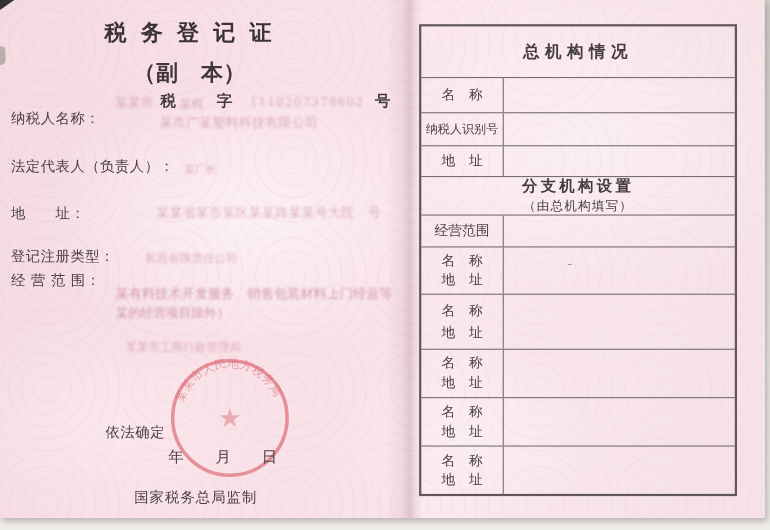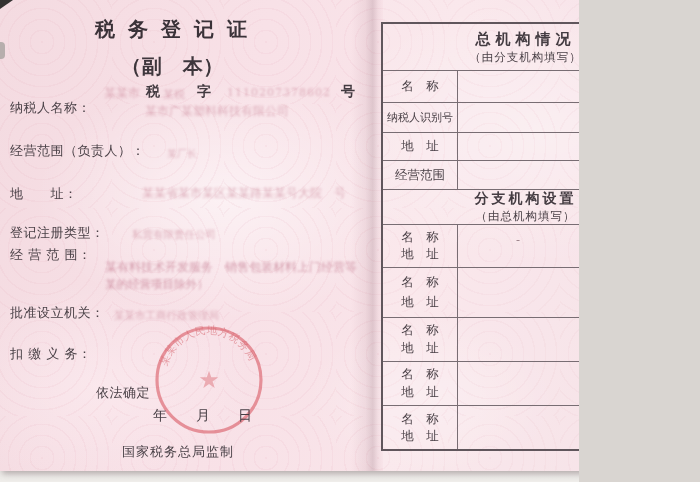--- a/index.html
+++ b/index.html
@@ -1,17 +1,17 @@
 <!DOCTYPE html>
 <html><head>
 <meta charset="utf-8">
 <style>
   html,body{margin:0;padding:0;}
   body{font-family:"DejaVu Serif","Liberation Serif",serif;background:#d9d5d1;}
-  #stage{position:relative;width:579px;height:482px;overflow:hidden;
+  #stage{position:relative;width:700px;height:482px;overflow:hidden;
          background:linear-gradient(to bottom,#d3cfcb,#e9e6e3 60%,#efedea);}
   .paper{position:absolute;left:0;top:0;width:695px;height:471px;
     background:
       radial-gradient(ellipse 260px 170px at 32% 42%, rgba(255,255,255,.55), rgba(255,255,255,0) 72%),
       radial-gradient(ellipse 300px 190px at 78% 28%, rgba(255,255,255,.35), rgba(255,255,255,0) 70%),
       radial-gradient(ellipse 220px 150px at 14% 82%, rgba(255,242,246,.45), rgba(255,255,255,0) 70%),
       radial-gradient(ellipse 180px 120px at 62% 85%, rgba(255,255,255,.28), rgba(255,255,255,0) 70%),
       linear-gradient(100deg,#f4dbe1,#f8e1e7 35%,#f9e4e9 60%,#f4dce2);
     box-shadow:2px 3px 6px rgba(110,95,100,.45);}
   .watermark{position:absolute;left:0;top:0;width:695px;height:471px;pointer-events:none;
@@ -69,37 +69,35 @@
   <span class="faint" style="left:104px;top:85px;font-size:12px;">某某市</span>
   <span class="t serial-ch" style="left:146px;top:83px;">税</span>
   <span class="faint" style="left:163px;top:87px;font-size:11px;">某税</span>
   <span class="t serial-ch" style="left:197px;top:83px;">字</span>
   <span class="faint" style="left:227px;top:86px;font-size:11px;letter-spacing:1px;">1110207378602</span>
   <span class="t serial-ch" style="left:341px;top:83px;">号</span>
 
   <span class="t" style="left:10px;top:99px;">纳税人名称：</span>
   <span class="faint" style="left:145px;top:103px;font-size:12px;">某市广某塑料科技有限公司</span>
 
-  <span class="t" style="left:10px;top:142px;">经营范围（负责人）：</span>
+  <span class="t" style="left:10px;top:142px;">法定代表人（负责人）：</span>
   <span class="faint" style="left:167px;top:147px;font-size:10px;">某厂长</span>
 
   <span class="t" style="left:10px;top:185px;">地　　址：</span>
   <span class="faint" style="left:142px;top:185px;font-size:12px;">某某省某市某区某某路某某号大院　号</span>
 
   <span class="t" style="left:10px;top:224px;">登记注册类型：</span>
   <span class="faint" style="left:132px;top:228px;font-size:10.5px;">私营有限责任公司</span>
 
   <span class="t" style="left:10px;top:246px;">经 营 范 围：</span>
   <span class="faint2" style="left:105px;top:259px;font-size:12px;">某有料技术开发服务　销售包装材料上门经营等</span>
   <span class="faint2" style="left:105px;top:277px;font-size:11.5px;">某的经营项目除外）</span>
 
-  <span class="t" style="left:10px;top:304px;">批准设立机关：</span>
   <span class="faint" style="left:114px;top:309px;font-size:10.5px;">某某市工商行政管理局</span>
 
-  <span class="t" style="left:10px;top:345px;">扣 缴 义 务：</span>
   <span class="t" style="left:96px;top:345px;margin-top:39px;">依法确定</span>
 
   <svg class="seal" viewBox="0 0 116 116">
     <defs>
       <path id="ringp" d="M 15.5 44.5 A 44 44 0 0 1 100.5 44.5"></path>
     </defs>
     <circle cx="58" cy="58" r="52" fill="none" stroke="rgba(219,98,108,0.75)" stroke-width="3.2"></circle>
     <text font-size="10.5" fill="rgba(211,88,99,0.6)" letter-spacing="0.5">
       <textPath href="#ringp">某某市人民地方税务局</textPath>
     </text>
@@ -108,43 +106,42 @@
 
   <span class="t datech" style="left:153px;top:407px;">年</span>
   <span class="t datech" style="left:196px;top:407px;">月</span>
   <span class="t datech" style="left:238px;top:407px;">日</span>
   <div class="t footerline">国家税务总局监制</div>
 
   <div class="table">
 
     <div class="trow thead" style="height:47px;">
       <div class="h1">总机构情况</div>
-      <div class="h2">（由分支机构填写）</div>
     </div>
 
     <div class="trow" style="height:32px;">
       <div class="tlabel">名　称</div>
       <div class="tvalue"></div>
     </div>
     <div class="trow" style="height:30px;justify-content:flex-end;">
       <div class="tlabel small">纳税人识别号</div>
       <div class="tvalue"></div>
     </div>
     <div class="trow" style="height:29px;">
       <div class="tlabel">地　址</div>
       <div class="tvalue"></div>
     </div>
+    <div class="trow thead" style="height:35px;">
+      <div class="h1" style="font-size:14px;letter-spacing:3px;">分支机构设置</div>
+      <div class="h2">（由总机构填写）</div>
+    </div>
+
     <div class="trow" style="height:29px;">
       <div class="tlabel">经营范围</div>
       <div class="tvalue"></div>
-    </div>
-
-    <div class="trow thead" style="height:35px;">
-      <div class="h1" style="font-size:14px;letter-spacing:3px;">分支机构设置</div>
-      <div class="h2">（由总机构填写）</div>
     </div>
 
     <div class="trow" style="height:43px;">
       <div class="tlabel two">
         <span>名　称</span>
         <span>地　址</span>
       </div>
       <div class="tvalue">
         <span class="dash">-</span>
       </div>

